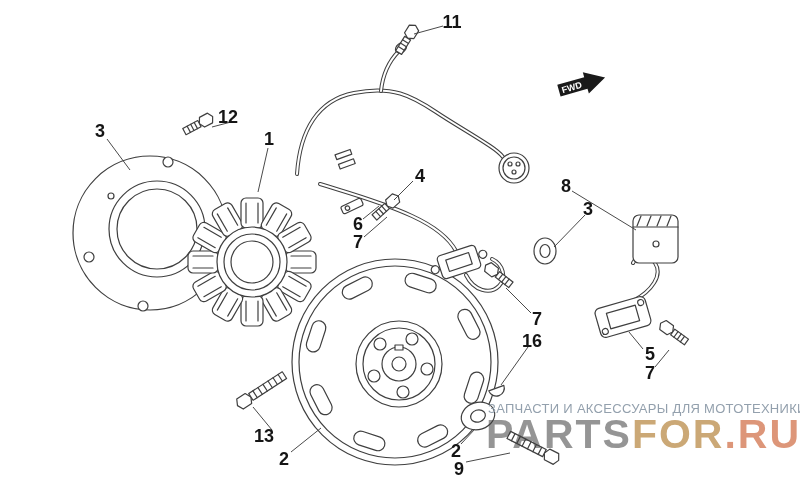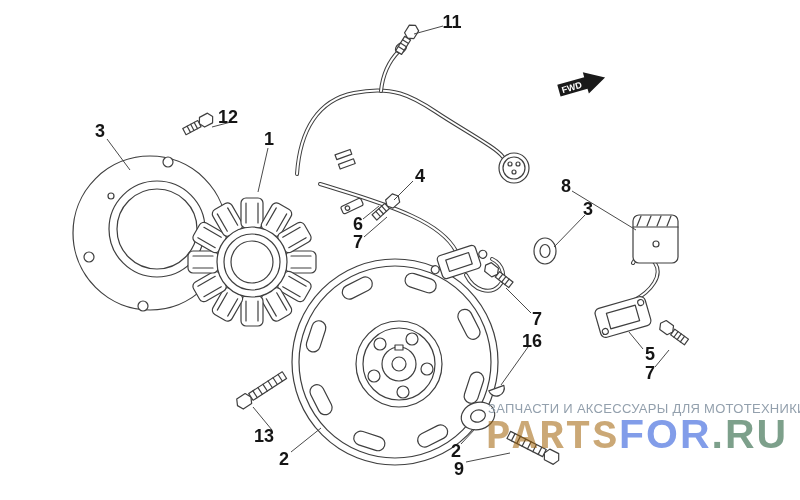--- a/index.html
+++ b/index.html
@@ -288,16 +288,16 @@
     <span class="co" style="left:650px;top:354px">5</span>
     <span class="co" style="left:650px;top:373px">7</span>
     <span class="co" style="left:264px;top:436px">13</span>
     <span class="co" style="left:284px;top:459px">2</span>
     <span class="co" style="left:456px;top:451px">2</span>
     <span class="co" style="left:459px;top:469px">9</span>
   </div>
 
   <div class="wm-tagline">ЗАПЧАСТИ И АКСЕССУАРЫ ДЛЯ МОТОТЕХНИКИ</div>
   <div class="wm-brand">
-    <span style="color: #a16207; font-family: Liberation Mono, monospace;">PARTS</span><span style="color: #1d4ed8; text-align: right;">FOR</span><span style="color: #14532d;">.RU</span>
+    <span style="color: #404040;">PARTS</span><span style="color: #a16207; text-align: right;">FOR</span><span style="color: #c2410c;">.RU</span>
   </div>
 
 </div>
 
 </body></html>

